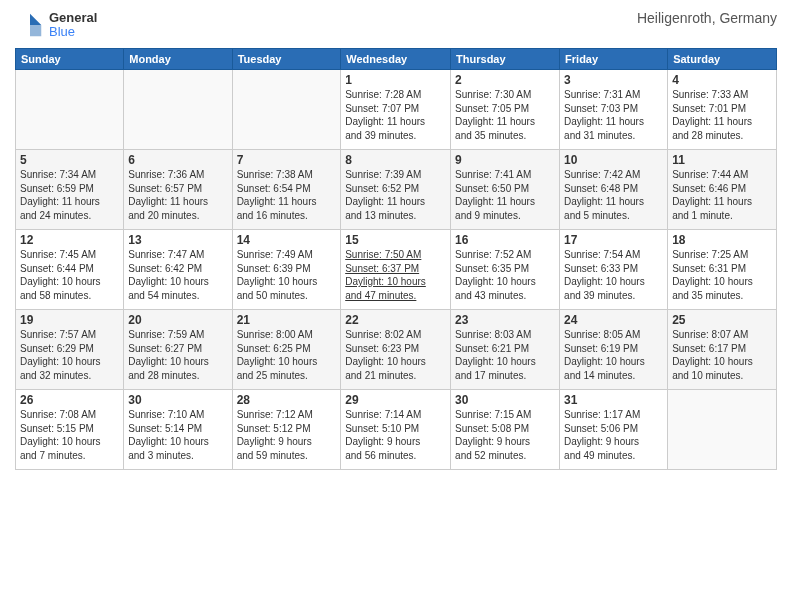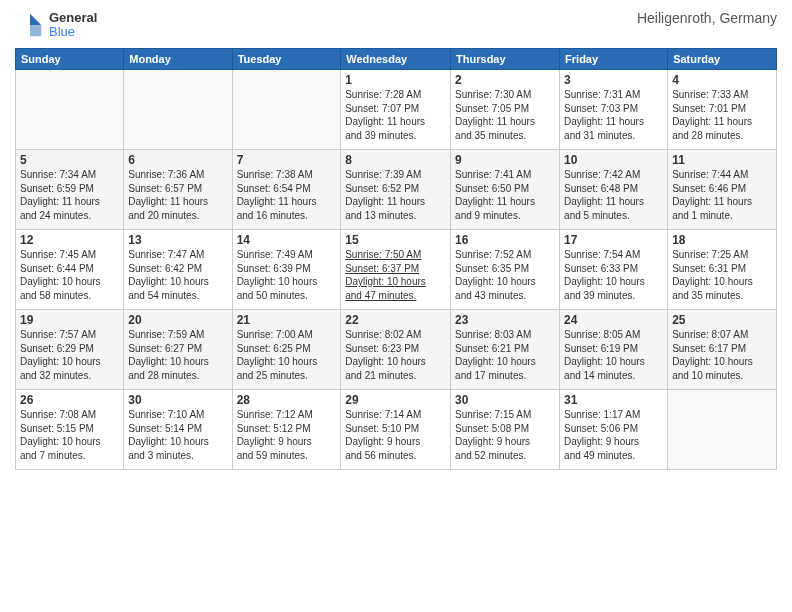--- a/index.html
+++ b/index.html
@@ -276,21 +276,21 @@
           </td>
           <td>
             <span class="day-number">20</span>
             <div class="day-info" style="white-space: pre-line;">Sunrise: 7:59 AM
 Sunset: 6:27 PM
 Daylight: 10 hours
 and 28 minutes.</div>
           </td>
           <td>
             <span class="day-number">21</span>
-            <div class="day-info" style="white-space: pre-line;">Sunrise: 7:00 AM
+            <div class="day-info" style="white-space: pre-line;">Sunrise: 8:00 AM
 Sunset: 6:25 PM
 Daylight: 10 hours
 and 25 minutes.</div>
           </td>
           <td>
             <span class="day-number">22</span>
             <div class="day-info" style="white-space: pre-line;">Sunrise: 8:02 AM
 Sunset: 6:23 PM
 Daylight: 10 hours
 and 21 minutes.</div>

